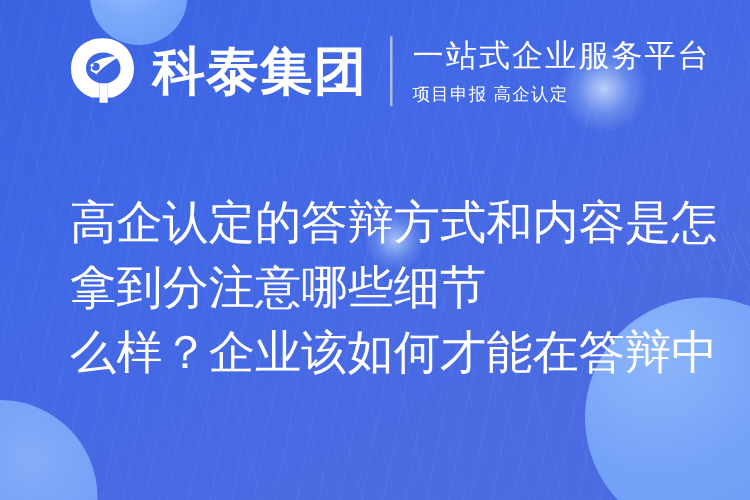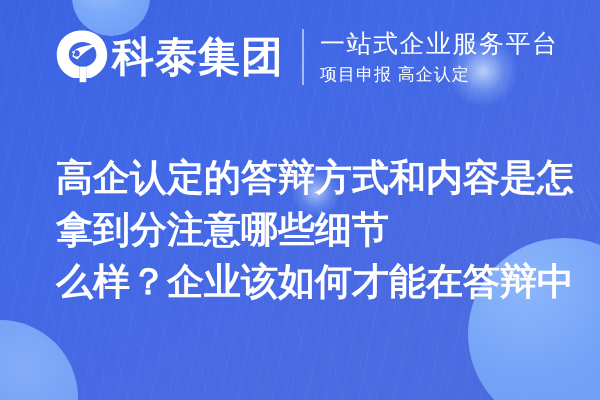--- a/index.html
+++ b/index.html
@@ -131,20 +131,21 @@
   }
 
   .logo-mark {
     width: 60px;
     height: 60px;
     flex: 0 0 60px;
     display: block;
   }
 
   .brand-name {
+    margin-left: 10px;
     color: #ffffff;
     font-size: 42px;
     font-weight: 700;
     letter-spacing: 1px;
     line-height: 1;
     white-space: nowrap;
   }
 
   .brand-divider {
     width: 2px;
@@ -166,40 +167,40 @@
     font-size: 25px;
     font-weight: 400;
     letter-spacing: 1.5px;
     line-height: 1.12;
     white-space: nowrap;
   }
 
   .tagline-sub {
     margin-top: 9px;
     color: #ffffff;
-    font-size: 17px;
+    font-size: 14px;
     font-weight: 400;
     letter-spacing: 1px;
     line-height: 1.1;
     white-space: nowrap;
   }
 
   
 
   .headline {
     position: absolute;
     left: 56px;
     top: 152px;
     width: 500px;
   }
 
   .headline-line {
     color: #ffffff;
     font-size: 37px;
-    font-weight: 700;
+    font-weight: 400;
     line-height: 52px;
     letter-spacing: 0px;
     white-space: nowrap;
   }
 </style>
 </head>
 <body>
 
 <div id="banner">
 

